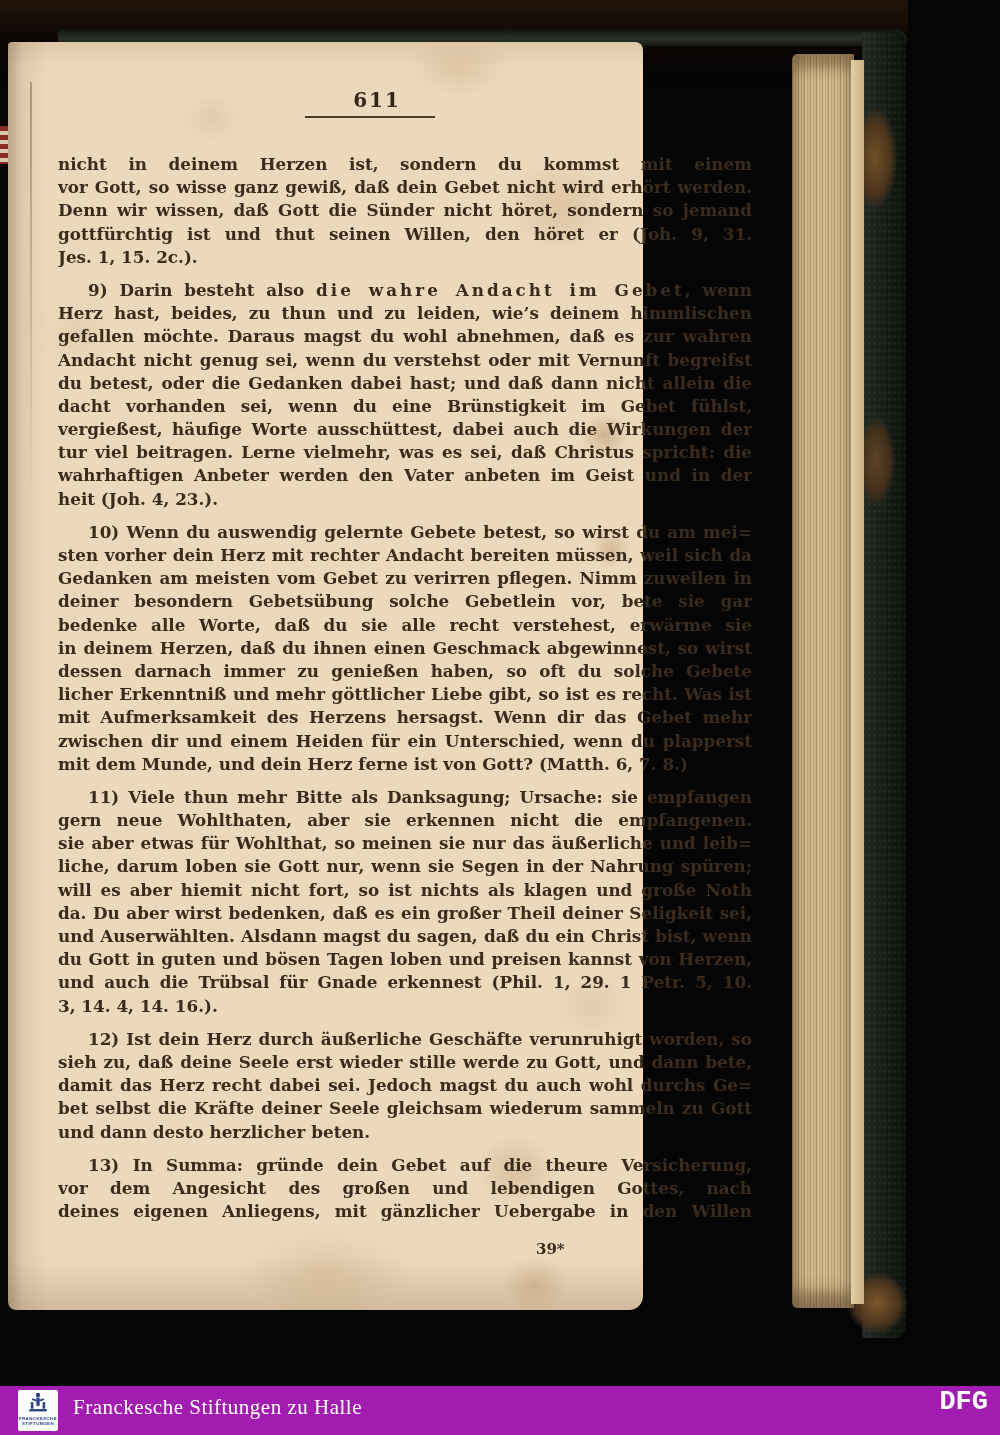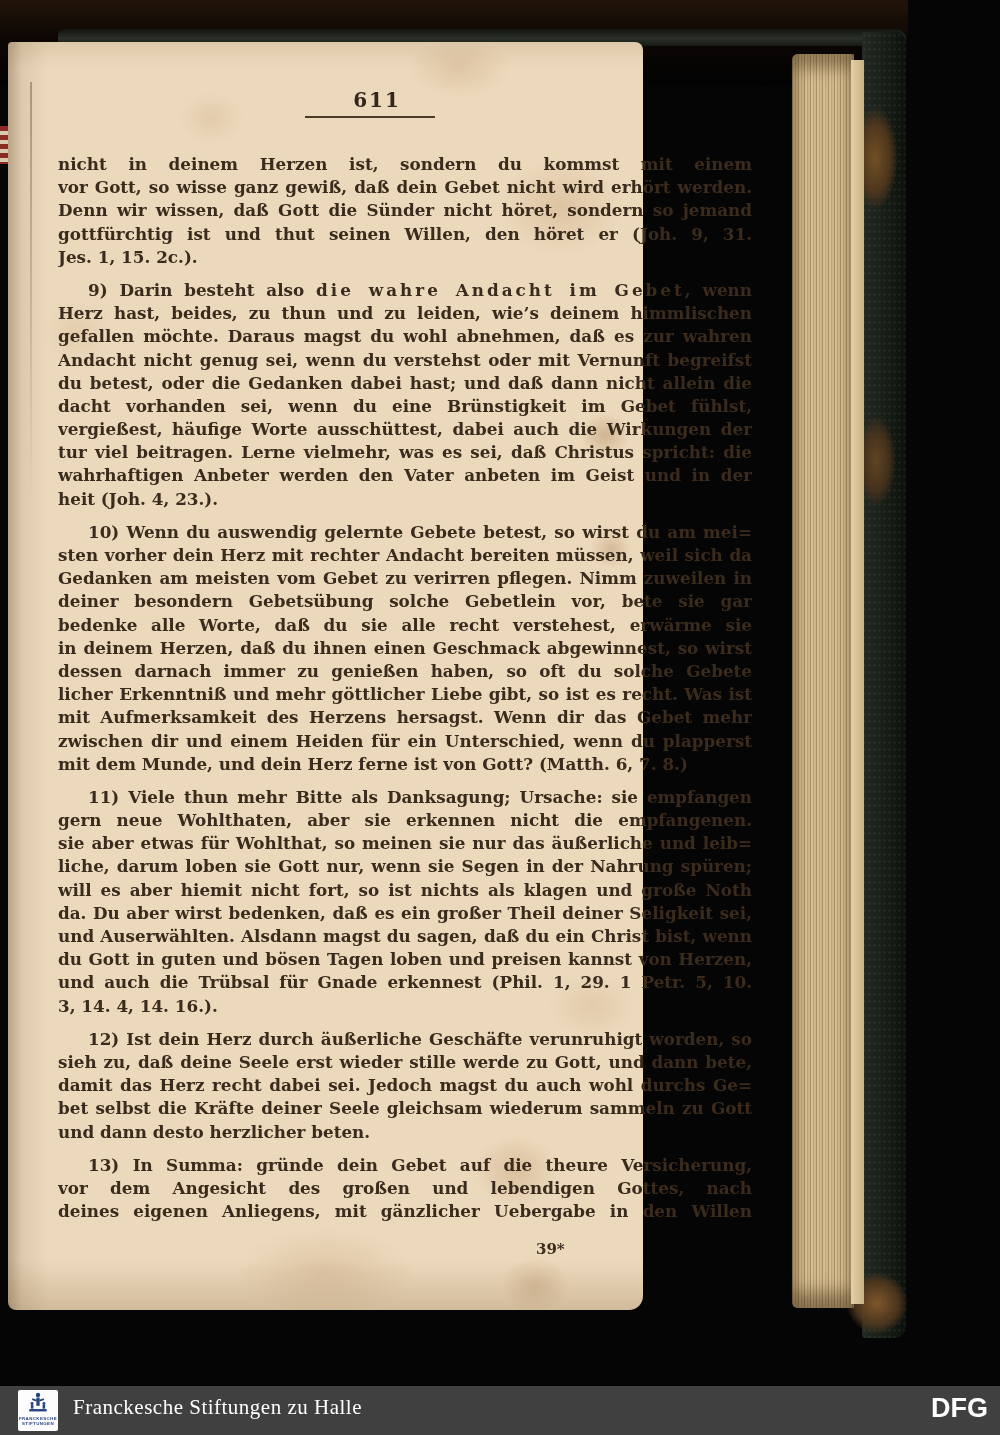--- a/index.html
+++ b/index.html
@@ -54,29 +54,29 @@
     font-size:20px;font-weight:bold;letter-spacing:2px;color:#33261a;}
   .heading-rule{position:absolute;left:297px;top:74px;width:130px;height:2px;background:#4c3a26;}
   .text-block{position:absolute;left:40px;top:101px;width:714px;font-size:16.8px;font-weight:bold;}
   .para{margin:10px;}
   .line{height:23.2px;line-height:23.2px;overflow:hidden;white-space:normal;}
   .line.just{text-align:justify;text-align-last:justify;}
   .line.indent{padding-left:30px;}
   .spaced{letter-spacing:3px;}
   .sig-mark{position:absolute;left:528px;top:1198px;font-size:15px;font-weight:bold;color:#3a2b1d;}
   
-  .footer-bar{position:absolute;left:0;top:1386px;width:1000px;height:49px;background:#404040;}
+  .footer-bar{position:absolute;left:0;top:1386px;width:1000px;height:49px;background:#a21caf;}
   .logo-box{position:absolute;left:18px;top:4px;width:40px;height:41px;background:#fdfdfd;border-radius:2px;
     display:flex;flex-direction:column;align-items:center;justify-content:flex-start;padding-top:2px;box-sizing:border-box;}
   .logo-caption{font-family:"Liberation Sans",sans-serif;font-size:4.4px;line-height:5px;
     color:#2a4480;letter-spacing:.4px;text-align:center;font-weight:bold;}
   .footer-title{position:absolute;left:73px;top:9px;color:#ffffff;font-size:21px;
     font-family:"Liberation Serif",serif;letter-spacing:.5px;}
-  .dfg{position:absolute;right:12px;top:7px;color:#ffffff;font-size:27px;font-weight:bold;
-    font-family:Liberation Sans, sans-serif;letter-spacing:0;}
+  .dfg{position:absolute;right:12px;top:1px;color:#ffffff;font-size:27px;font-weight:bold;
+    font-family:Liberation Mono, monospace;letter-spacing:0;}
 </style>
 </head>
 <body>
 
 <div class="stage">
 
   <div class="under-shadow"></div>
   <div class="cover-top"></div>
   <div class="cover-right"></div>
   <div class="leather-damage-1"></div>

